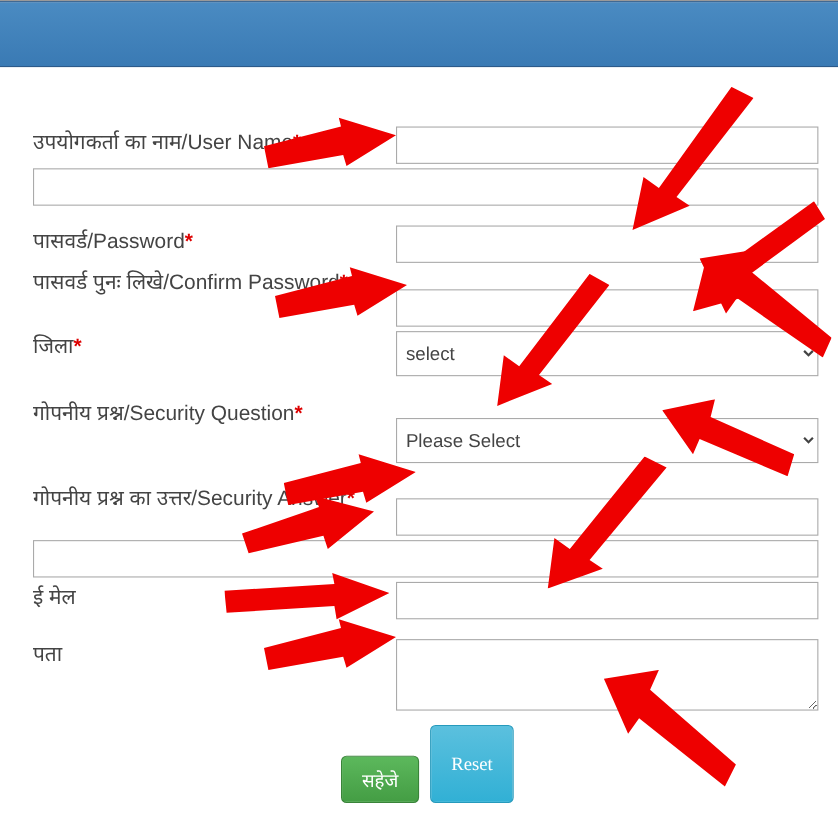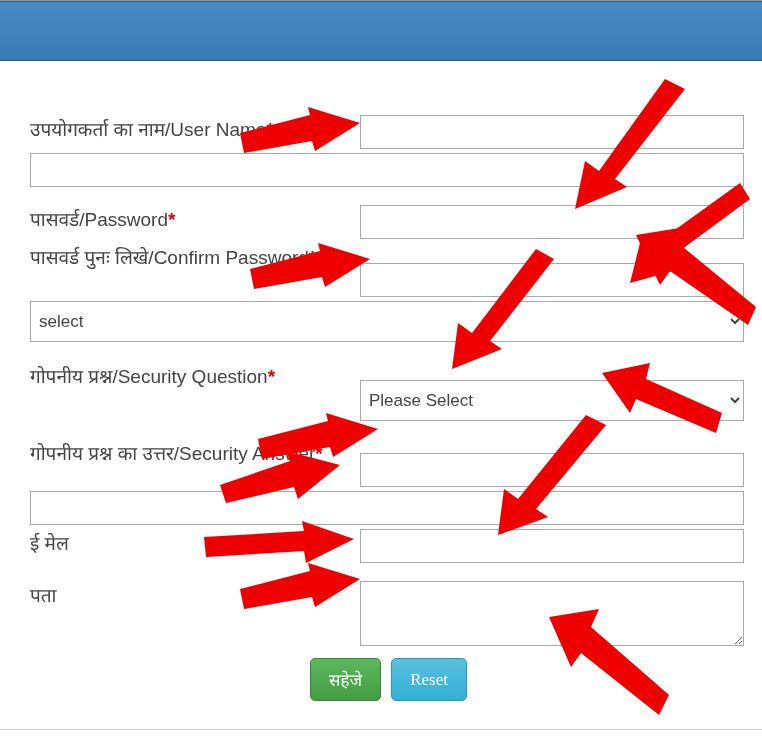--- a/index.html
+++ b/index.html
@@ -75,20 +75,21 @@
     padding: 9px 18px;
     border-radius: 5px;
     font-size: 17px;
     border: 1px solid;
     cursor: pointer;
   }
   .btn-save {
     background: linear-gradient(to bottom,#5cb85c,#449d44);
     border-color: #398439;
     color: #fff;
+    margin-top: 28px;
   }
   .btn-reset {
     background: linear-gradient(to bottom,#5bc0de,#31b0d5);
     border-color: #269abc;
     color: #fff;
     font-family: Liberation Serif, serif;
   }
   .arrow {
     position: absolute;
     pointer-events: none;
@@ -116,20 +117,21 @@
       <div class="lbl"><span>पासवर्ड/Password</span><span class="req">*</span></div>
       <div class="fld"><input type="password" style=""></div>
     </div>
 
     <div class="row">
       <div class="lbl"><span>पासवर्ड पुनः लिखे/Confirm Password</span><span class="req">*</span></div>
       <div class="fld" style="padding-top:24px"><input type="password" style=""></div>
     </div>
 
     <div class="row">
+      <div class="lbl"><span>जिला</span><span class="req">*</span></div>
       <div class="fld">
         <select>
           <option>select</option>
         </select>
       </div>
     </div>
 
     <div class="row" style="margin-top:16px">
       <div class="lbl"><span>गोपनीय प्रश्न/Security Question</span><span class="req">*</span></div>
       <div class="fld" style="padding-top:22px">

